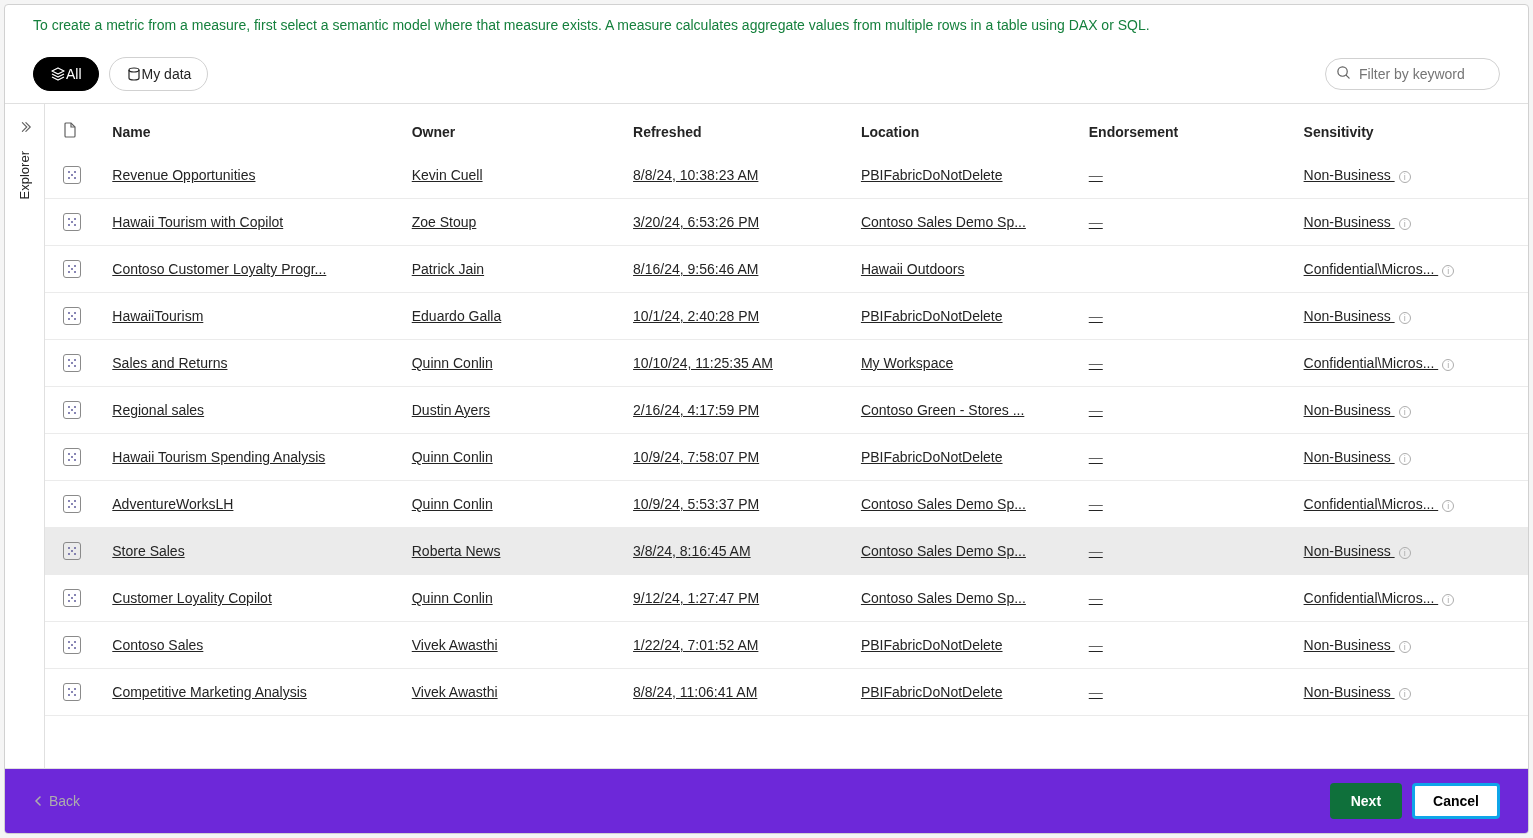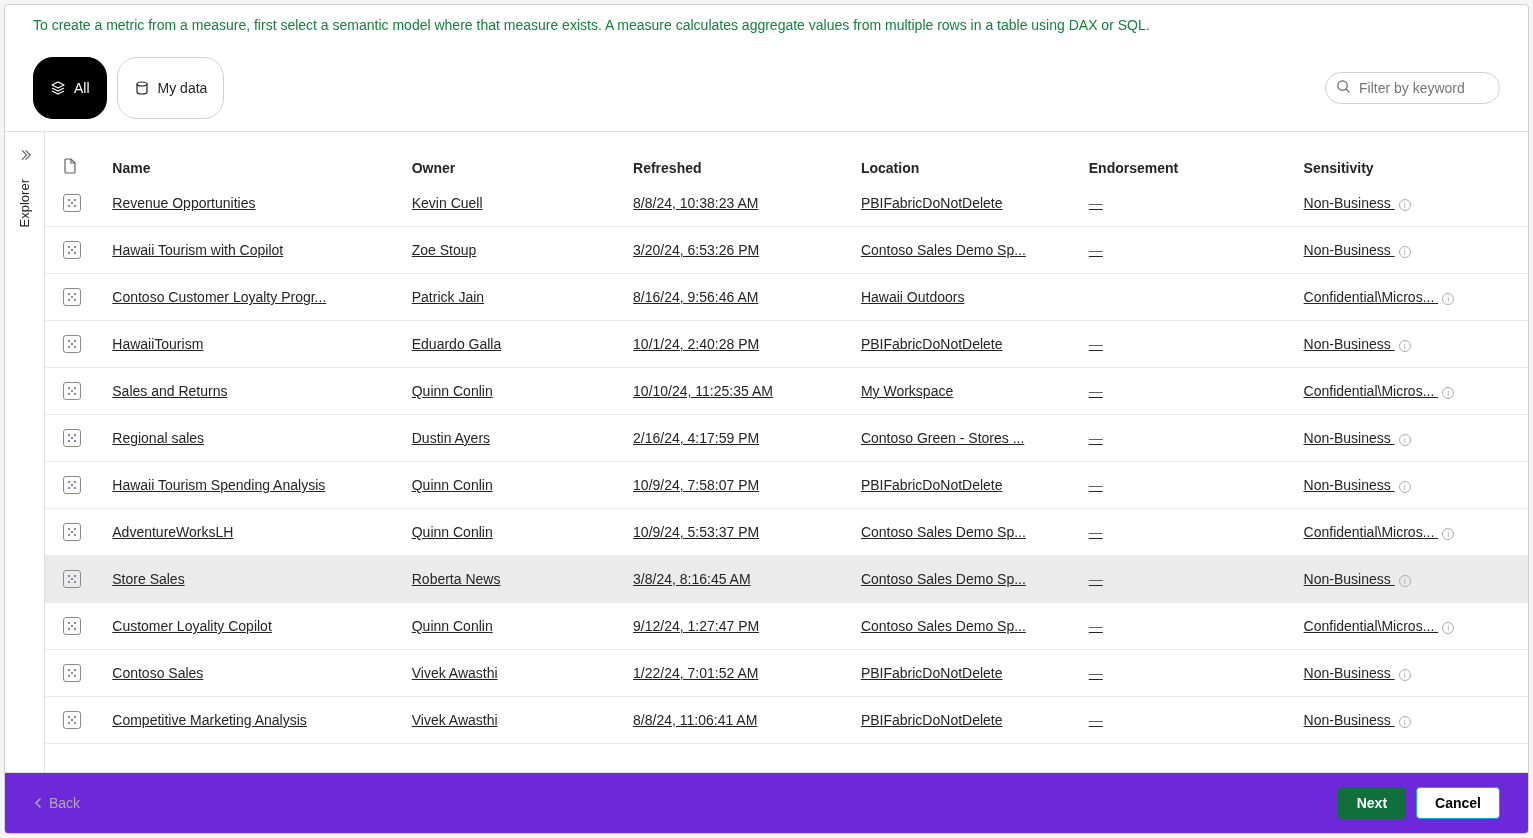--- a/index.html
+++ b/index.html
@@ -42,24 +42,23 @@
     .filter-bar {
       display: flex;
       align-items: center;
       justify-content: space-between;
       padding: 8px 28px 12px 28px;
     }
     .pills { display: flex; gap: 10px; }
     .pill {
       border: 1px solid #d1d1d1;
       border-radius: 20px;
-      padding: 22px 16px;
-      display: flex;
-      align-items: center;
-      gap: 8px;
+      padding: 8px 16px;
+      display: flex;
+      align-items: center;
       cursor: pointer;
       background: #fff;
       font-size: 14px;
       color: #242424;
     }
     .pill.active {
       background: #000;
       color: #fff;
       border-color: #000;
     }
@@ -111,21 +110,21 @@
       width: 100%;
       border-collapse: collapse;
     }
     thead th {
       text-align: left;
       font-weight: 600;
       font-size: 14px;
       padding: 14px 10px;
       border-bottom: 1px solid #e0e0e0;
       position: sticky;
-      top: 12px;
+      top: 4px;
       background: #fff;
     }
     thead th:first-child { width: 44px; padding-left: 18px;}
     tbody td {
       padding: 14px 10px;
       border-bottom: 1px solid #ebebeb;
       font-size: 14px;
       white-space: nowrap;
       overflow: hidden;
       text-overflow: ellipsis;
@@ -173,21 +172,21 @@
     .back-link {
       color: #adadad;
       display: flex;
       align-items: center;
       gap: 6px;
       cursor: default;
     }
     .footer-buttons { display: flex; gap: 10px; }
     .btn {
       padding: 7px 18px;
-      border: 1px solid #0ea5e9;
+      border: 3px solid #0ea5e9;
       background: #fff;
       border-radius: 4px;
       cursor: pointer;
       font-size: 14px;
       font-weight: 600;
     }
     .btn.primary {
       background: #0f703b;
       color: #fff;
       border-color: #0f703b;

